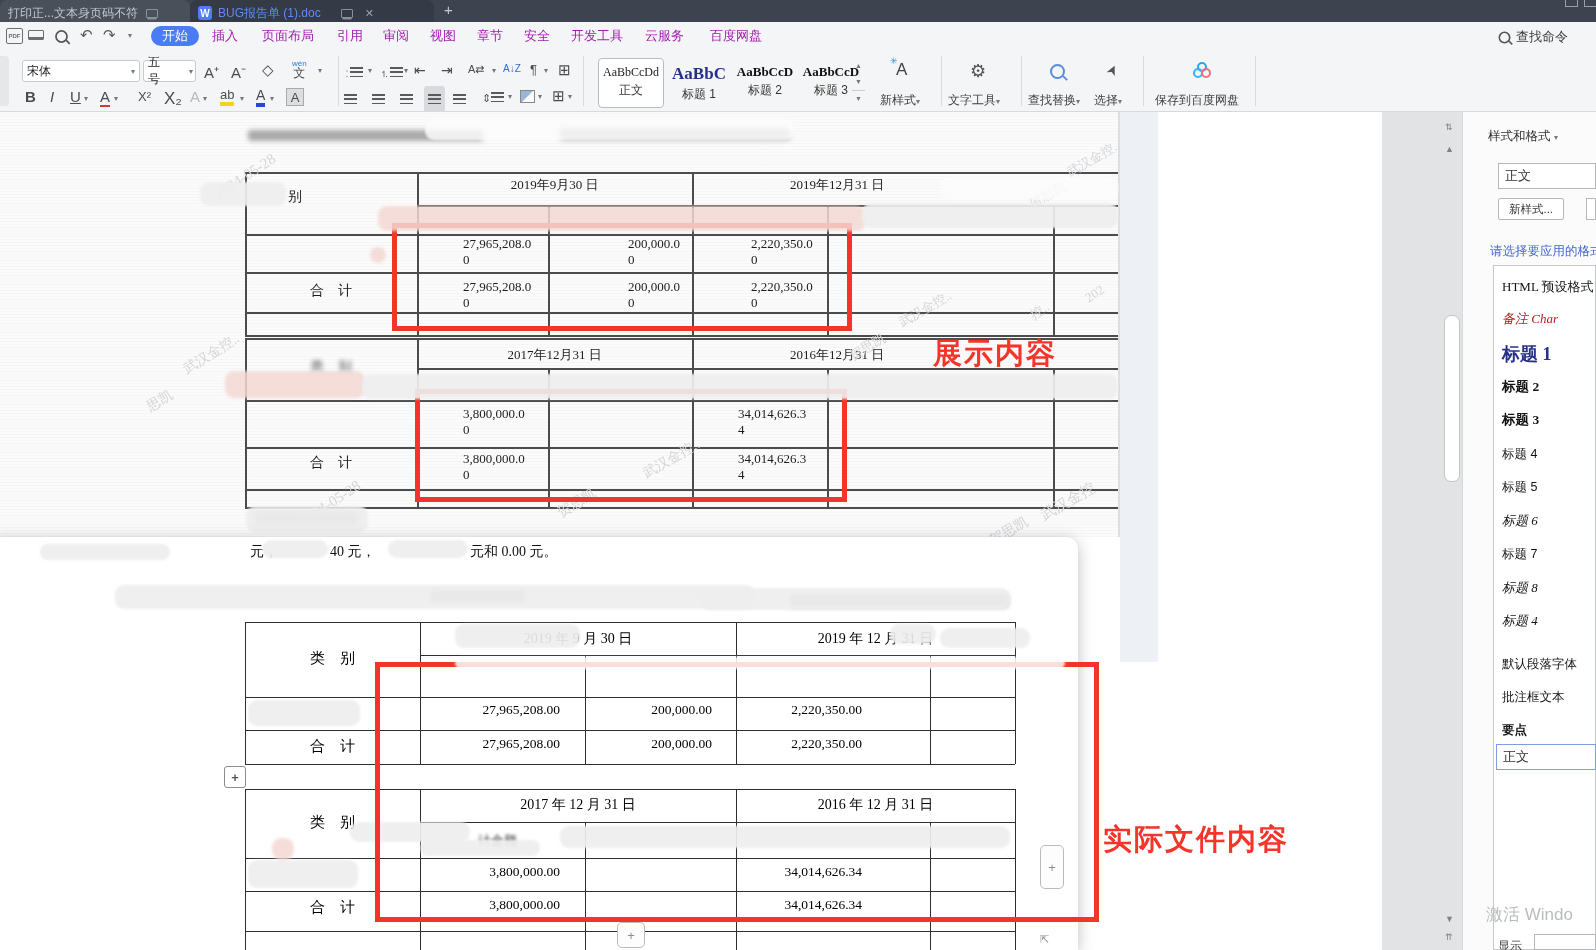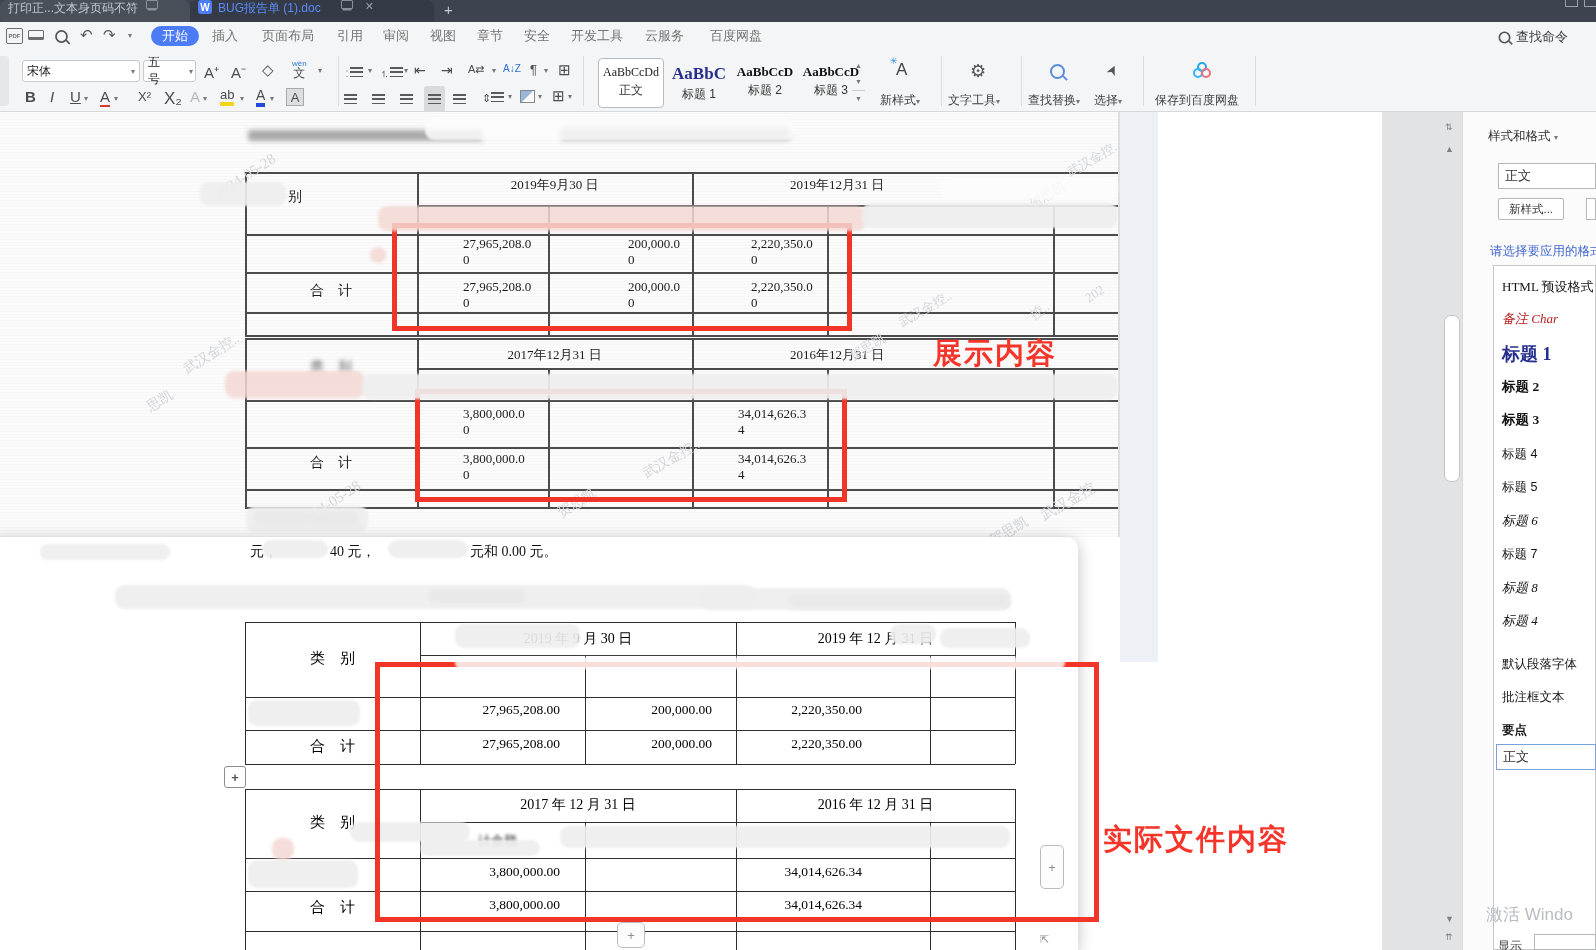--- a/index.html
+++ b/index.html
@@ -1,28 +1,28 @@
 <!DOCTYPE html>
 <html><head>
 <meta charset="utf-8">
 <style>
   html,body{margin:0;padding:0;background:#888;}
   .stage{position:relative;width:1596px;height:950px;overflow:hidden;background:#fff;
     font-family:"Liberation Sans",sans-serif;color:#333;}
   .abs{position:absolute;}
   
   .titlebar{left:0;top:0;width:1596px;height:22px;background:#3d4450;}
-  .tab{height:26px;display:flex;overflow:hidden;border-radius:7px;}
+  .tab{height:26px;display:flex;align-items:center;overflow:hidden;border-radius:7px;}
   .tab1{left:0;top:0;width:190px;background:#495059;color:#c3c8ce;font-size:12px;padding-left:8px;box-sizing:border-box;}
   .tab2{left:190px;top:0;width:244px;background:#343b46;color:#5d8bf8;font-size:12px;}
   .wbadge{width:14px;height:14px;border-radius:3px;background:#4d7df7;color:#fff;font-size:10px;font-weight:bold;
     display:inline-flex;align-items:center;justify-content:center;margin:0 6px 0 8px;}
   .mon{display:inline-block;width:10px;height:7px;border:1px solid #8a9099;border-radius:1px;box-shadow:0 3px 0 -1.5px #8a9099;}
   .menubar{left:0;top:22px;width:1596px;height:26px;background:#f4f5f6;}
-  .mitem{position:absolute;top:27px;font-size:13px;color:#737373;}
+  .mitem{position:absolute;top:27px;font-size:13px;color:#a21caf;}
   .pill{position:absolute;left:151px;top:26px;width:48px;height:20px;background:#4b7bf5;border-radius:10px;
     color:#fff;font-size:13px;display:flex;align-items:center;justify-content:center;}
   .ribbon{left:0;top:48px;width:1596px;height:64px;background:#f4f5f6;border-bottom:1px solid #d8d9da;box-sizing:border-box;}
   .combo{position:absolute;height:22px;background:#fff;border:1px solid #c9cacc;border-radius:3px;
     font-size:12px;color:#222;display:flex;align-items:center;padding:0 4px;box-sizing:border-box;justify-content:space-between;}
   .car{font-size:8px;color:#777;}
   .rbtn{position:absolute;font-size:14px;color:#4a4c4f;display:flex;align-items:center;justify-content:center;}
   .rdiv{position:absolute;top:56px;width:1px;height:50px;background:#dadbdc;}
   .lns{display:inline-block;width:13px;height:10px;
     background:repeating-linear-gradient(to bottom,#5a5a5a 0 1.6px,transparent 1.6px 4.3px);}

